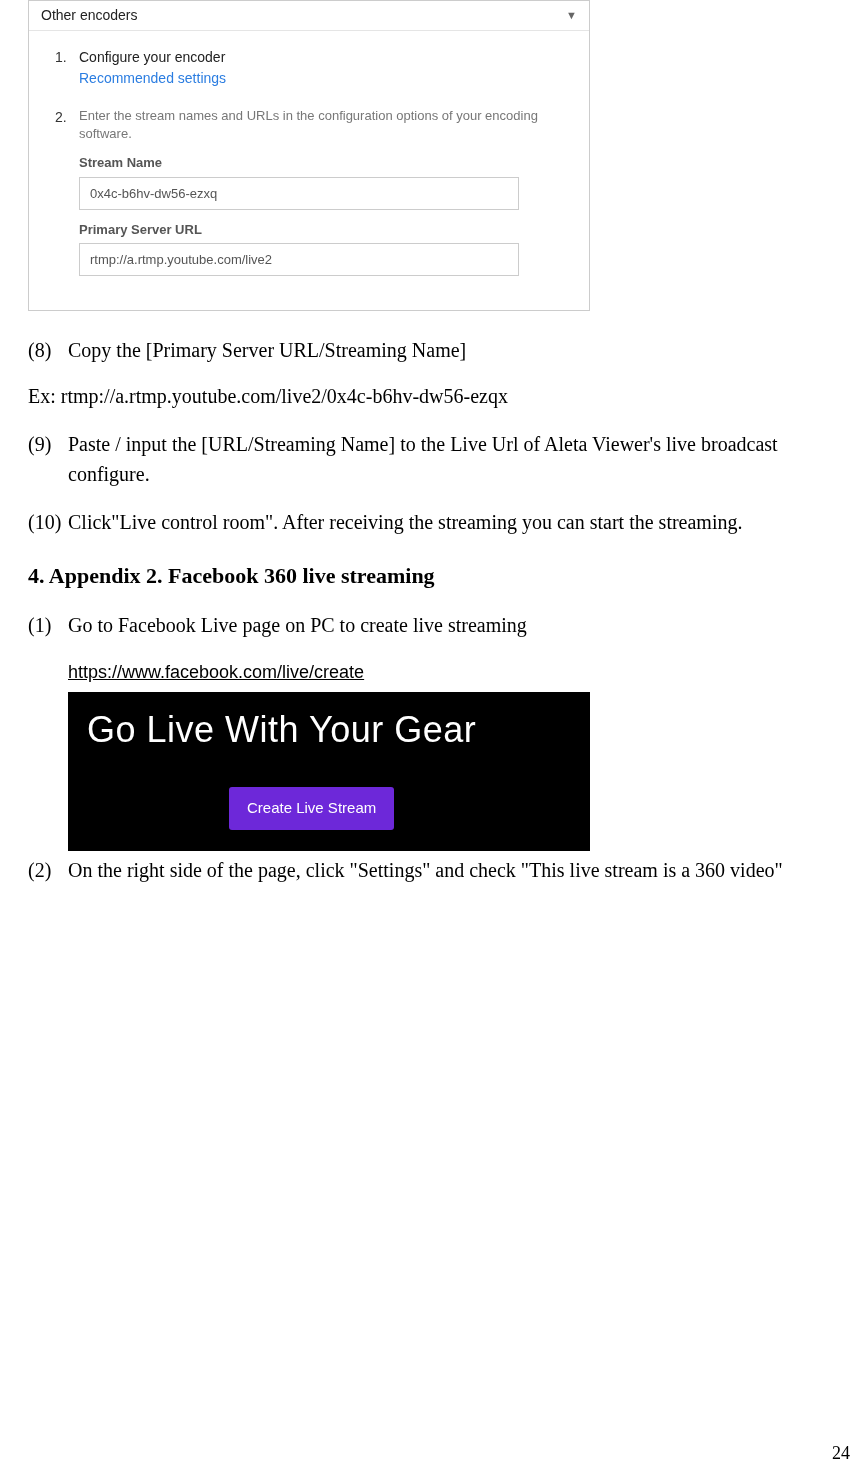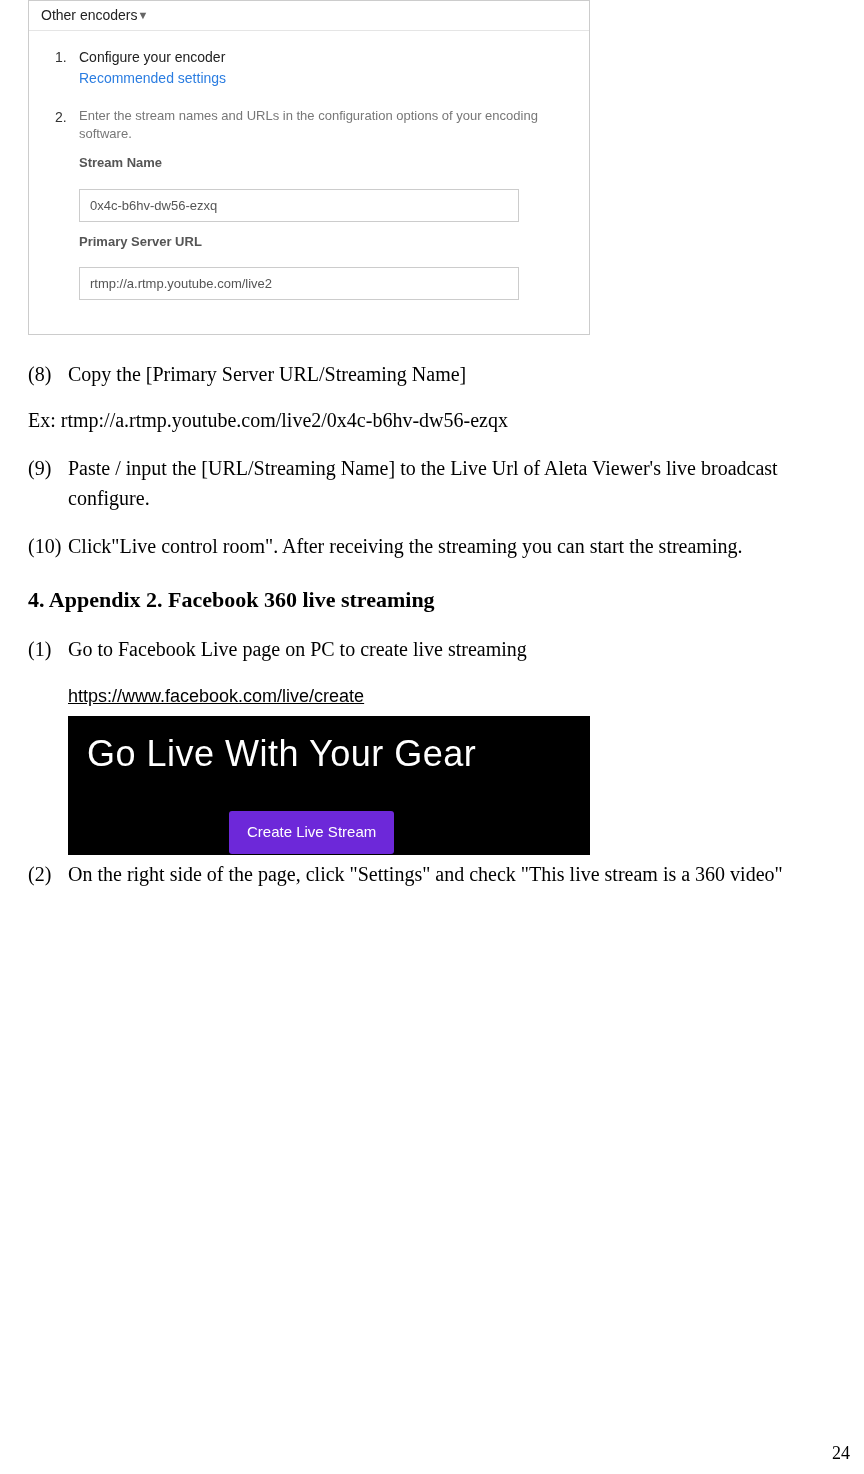--- a/index.html
+++ b/index.html
@@ -17,20 +17,21 @@
     border: 1px solid #ccc;
     width: 560px;
     margin-left: 0;
     margin-bottom: 24px;
     font-family: Arial, Helvetica, sans-serif;
     color: #333;
   }
   .yt-dropdown {
     display: flex;
     align-items: center;
+    justify-content: space-between;
     border-bottom: 1px solid #e5e5e5;
     padding: 4px 12px;
     font-size: 14px;
     color: #222;
   }
   .yt-dropdown .arrow {
     color: #666;
     font-size: 11px;
   }
   .yt-content {
@@ -64,21 +65,21 @@
   .yt-label {
     color: #555;
     font-weight: bold;
     font-size: 13px;
     margin-top: 10px;
   }
   .yt-input {
     border: 1px solid #ccc;
     padding: 8px 10px;
     width: 440px;
-    margin-top: 16px;
+    margin-top: 4px;
     font-size: 13px;
     color: #555;
     font-family: Arial, Helvetica, sans-serif;
     box-sizing: border-box;
   }
   .doc-line {
     margin: 16px 0;
   }
   .doc-para {
     margin: 18px 0;
@@ -104,20 +105,21 @@
     font-size: 18px;
     padding-left: 40px;
     display: inline-block;
   }
   .fb-banner {
     width: 520px;
     background: #000;
     border: 1px solid #000;
     margin-left: 40px;
     margin-top: 6px;
+    padding-bottom: 20px;
   }
   .fb-title {
     color: #fff;
     font-family: Arial, Helvetica, sans-serif;
     font-size: 36px;
     font-weight: 500;
     padding: 10px 0 30px 18px;
     letter-spacing: 0.5px;
   }
   .fb-button {

